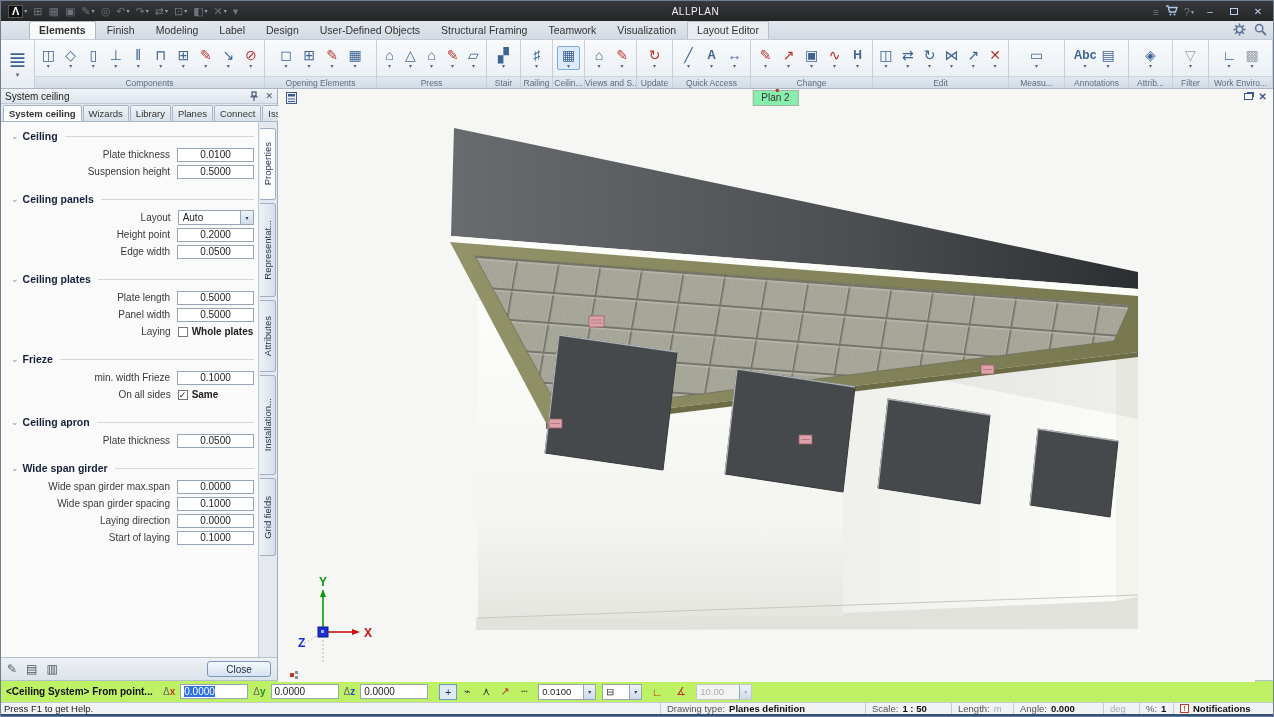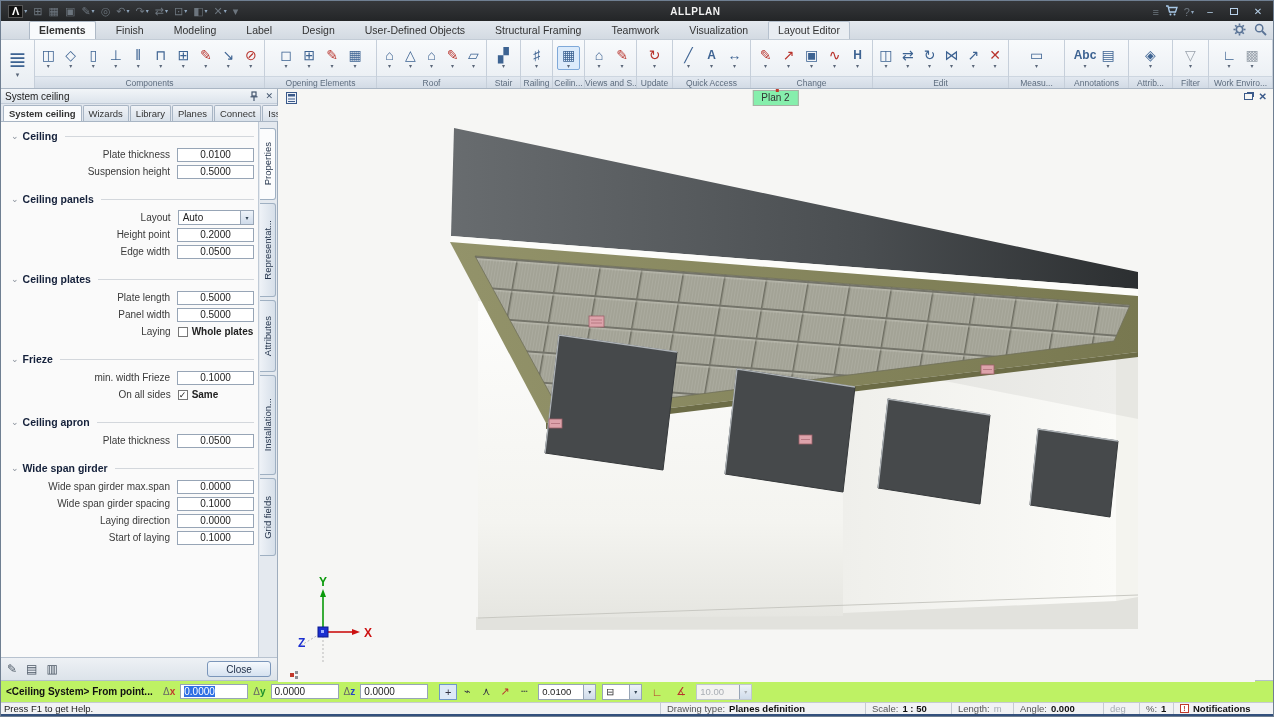--- a/index.html
+++ b/index.html
@@ -6,27 +6,27 @@
   html,body { width:1274px; height:717px; overflow:hidden; }
   body { font-family:"Liberation Sans", sans-serif; font-size:10px; color:#222; background:#d7dce2; position:relative; }
   #app { position:absolute; inset:0; border:1px solid #6f7f92; display:flex; flex-direction:column; }
 
   
   #titlebar { height:20px; background:linear-gradient(#36383b,#232527); display:flex; align-items:center; padding:0 4px; color:#cfe0f2; flex:0 0 auto; }
   .tb-icon { display:inline-flex; align-items:center; margin:0 3px; font-size:11px; line-height:1; cursor:default; }
   .tb-icon .dd { font-size:6px; margin-left:1px; color:#8fa6bd; }
   .tb-icon.w span.g { background:#111; color:#fff; padding:0 3px; font-weight:bold; border:1px solid #555; }
   .tb-icon .g.b { color:#a9c9e8; } .tb-icon .g.g { color:#6c757e; } .tb-icon .g.w { color:#fff; }
-  #tb-title { flex:1; text-align:center; font-weight:bold; font-size:10px; color:#f2f2f2; letter-spacing:.5px; }
+  #tb-title { flex:1; text-align:center; font-weight:normal; font-size:10px; color:#f2f2f2; letter-spacing:.5px; }
   .winbtn { width:22px; height:14px; display:inline-flex; align-items:center; justify-content:center; color:#b9d2ea; font-size:10px; margin-left:2px; }
   .winbtn .maxbox { width:8px; height:7px; border:1px solid #b9d2ea; display:inline-block; }
 
   
   #tabrow { height:19px; background:linear-gradient(#e3e8ee,#d3dae2); display:flex; align-items:flex-end; padding:0 2px 0 28px; flex:0 0 auto; border-bottom:1px solid #c3ccd6; position:relative; }
-  .rtab { padding:2px 9px 3px; font-size:10.5px; color:#333; margin-right:10px; border:1px solid transparent; border-bottom:none; cursor:default; }
+  .rtab { padding:2px 9px 3px; font-size:10.5px; color:#333; margin-right:1px; border:1px solid transparent; border-bottom:none; cursor:default; }
   .rtab.active { background:#f8fafc; border-color:#aeb9c6; border-radius:2px 2px 0 0; font-weight:bold; }
   .rtab.framed { border-color:#b6c1ce; background:#e9edf2; border-radius:2px 2px 0 0; }
   #tabrow-right { position:absolute; right:6px; top:2px; display:flex; gap:8px; }
   #tabrow-right svg { display:block; }
 
   
   #ribbon { height:49px; background:linear-gradient(#f8fafc,#e8edf2); display:flex; flex:0 0 auto; border-bottom:1px solid #aab6c4; }
   .rgroup { display:flex; flex-direction:column; border-right:1px solid #c6cfda; }
   .rgroup-icons { flex:1; display:flex; align-items:center; justify-content:center; padding:1px 2px; }
   .rgroup-label { height:12px; font-size:8.5px; color:#5d6c7e; text-align:center; background:linear-gradient(#e2e8f0,#d2dbe5); border-top:1px solid #cdd6e0; overflow:hidden; white-space:nowrap; line-height:12px; }
@@ -297,21 +297,21 @@
             </div>
             <div class="rbtn">
               <span class="glyph r">✎</span>
               <span class="dd">▾</span>
             </div>
             <div class="rbtn">
               <span class="glyph b">▱</span>
               <span class="dd">▾</span>
             </div>
           </div>
-          <div class="rgroup-label">Roof</div>
+          <div class="rgroup-label">Press</div>
         </div>
         <div class="rgroup" style="width: 34px;">
           <div class="rgroup-icons">
             <div class="rbtn">
               <span class="glyph b">▞</span>
               <span class="dd">▾</span>
             </div>
           </div>
           <div class="rgroup-label">Stair</div>
         </div>

